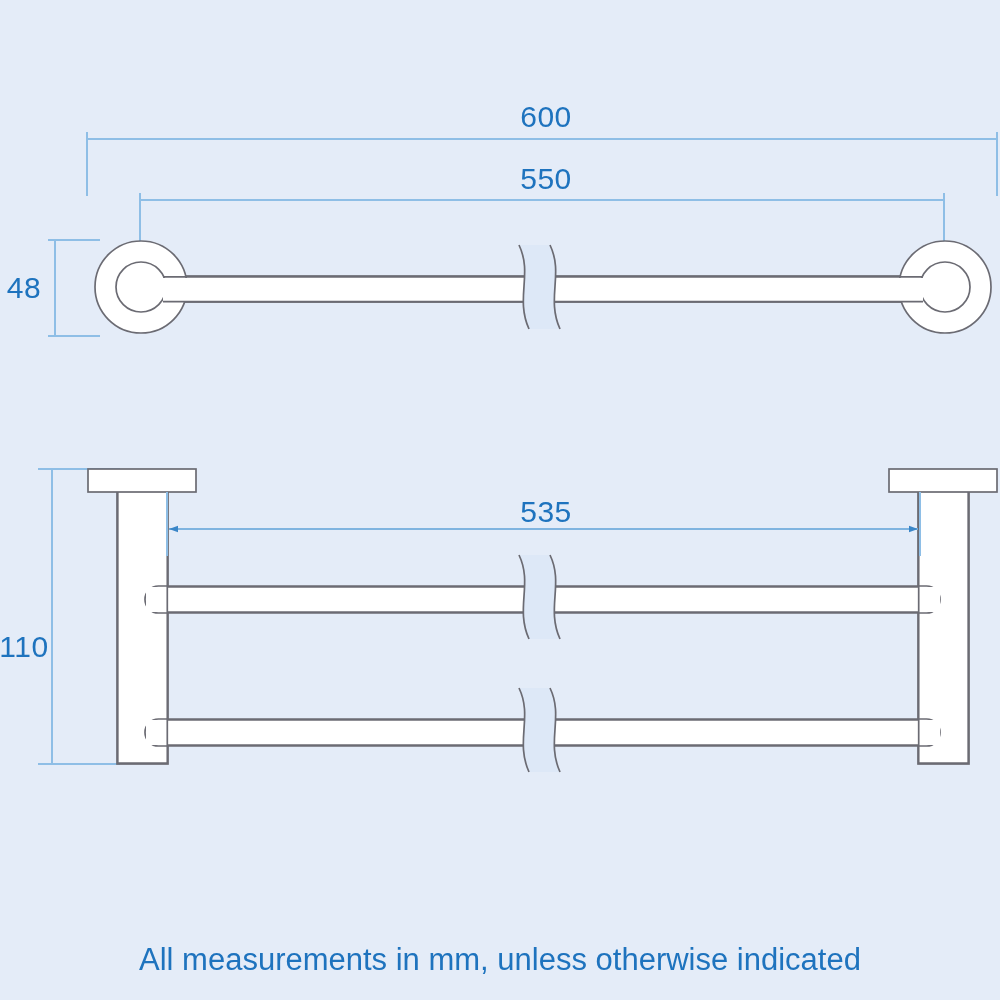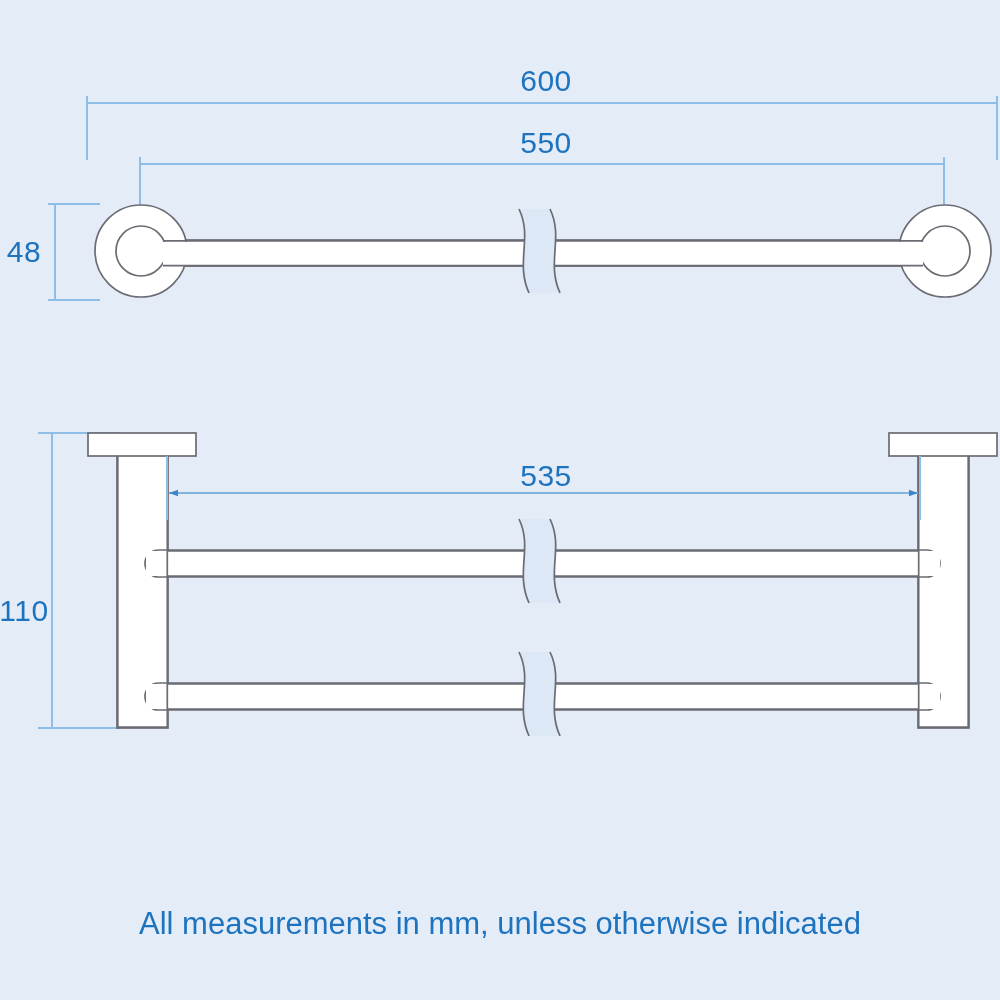--- a/index.html
+++ b/index.html
@@ -11,20 +11,21 @@
     width: 1000px;
     height: 1000px;
     background: #e4ecf8;
     font-family: "Liberation Sans", sans-serif;
     overflow: hidden;
   }
   #drawing-root {
     position: relative;
     width: 1000px;
     height: 844px;
+    margin-top: 36px;
   }
   svg.drawing-canvas {
     display: block;
     width: 1000px;
     height: 1000px;
   }
   .dim-text {
     font-family: "Liberation Sans", sans-serif;
     font-size: 30px;
     font-weight: 400;

